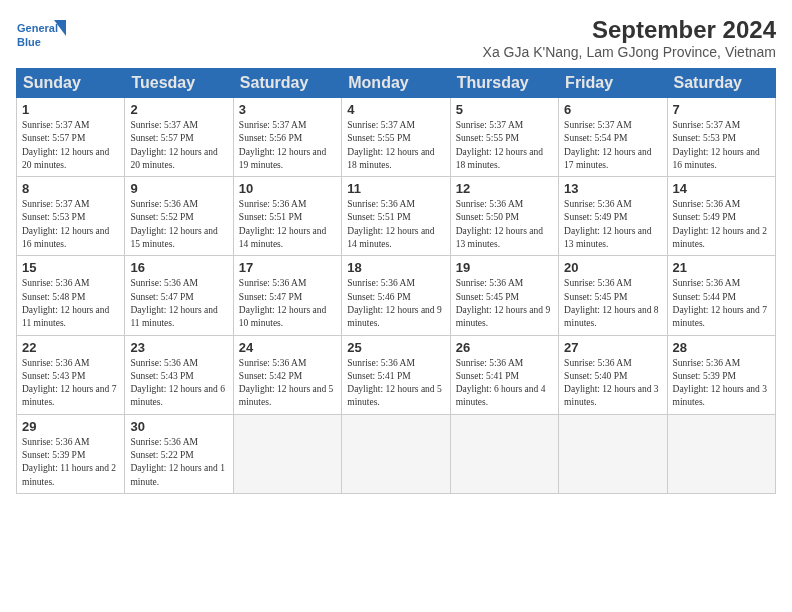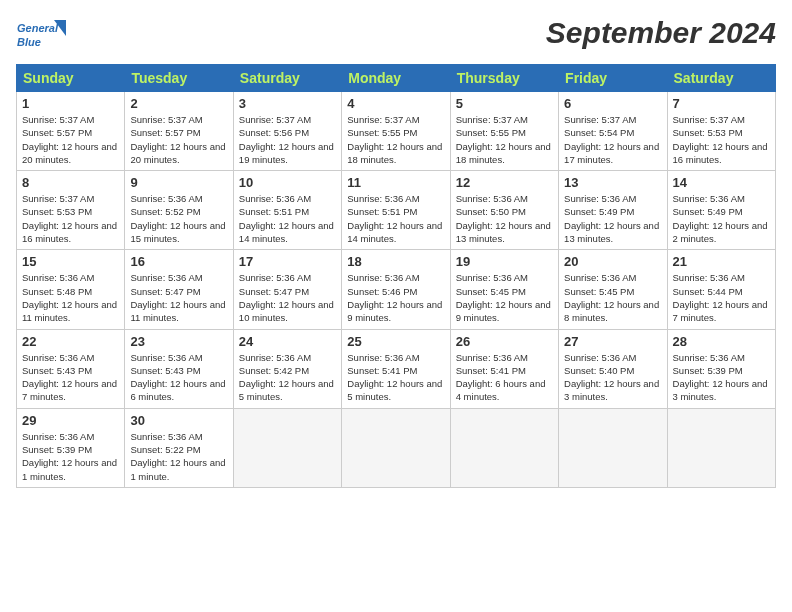--- a/index.html
+++ b/index.html
@@ -8,48 +8,47 @@
       background: #fff;
       width: 792px;
       min-height: 612px;
       padding: 16px;
     }
     .header-area {
       display: flex;
       align-items: flex-start;
       justify-content: space-between;
       margin-bottom: 4px;
-      font-style: italic;
     }
     .logo {
       display: flex;
       align-items: center;
       gap: 4px;
     }
     .title-area {
       text-align: right;
     }
     .main-title {
-      font-size: 30px;
+      font-size: 24px;
       font-weight: bold;
       color: #333;
     }
     .subtitle {
       font-size: 14px;
       color: #555;
     }
     .calendar {
       width: 100%;
       border-collapse: collapse;
       margin-top: 8px;
     }
     .calendar th {
       background: #2a6db5;
-      color: #bef264;
-      font-size: 14px;
+      color: #e5e5e5;
+      font-size: 16px;
       padding: 5px 6px;
       text-align: left;
       border: 1px solid #2a6db5;
     }
     .calendar td {
       border: 1px solid #ccc;
       vertical-align: top;
       padding: 4px 5px;
       font-size: 9.5px;
       color: #333;
@@ -61,36 +60,38 @@
       background: #f5f5f5;
     }
     .day-num {
       font-size: 13px;
       font-weight: bold;
       display: block;
       margin-bottom: 2px;
     }
     .day-info {
       line-height: 1.4;
+      font-family: Liberation Serif, serif;
     }
   </style>
 </head>
 <body>
 
 <div class="header-area">
   <div class="logo">
   <svg width="52" height="40" viewBox="0 0 52 40">
     <rect x="0" y="0" width="52" height="40" fill="white"></rect>
     <text x="1" y="16" font-size="11" font-weight="bold" fill="#2a6db5" font-family="Arial">General</text>
     <text x="1" y="30" font-size="11" font-weight="bold" fill="#2a6db5" font-family="Arial">Blue</text>
     <polygon points="38,4 50,4 50,20 38,4" fill="#2a6db5"></polygon>
   </svg>
 </div>
   <div class="title-area">
     <div class="main-title">September 2024</div>
+    <div class="subtitle">Xa GJa K'Nang, Lam GJong Province, Vietnam</div>
   </div>
 </div>
 
 <table class="calendar">
   <thead>
     <tr>
     <th>Sunday</th>
         <th>Tuesday</th>
         <th>Saturday</th>
         <th>Monday</th>
@@ -331,21 +332,21 @@
           <span>Daylight: 12 hours and 3 minutes.</span>
         </div>
       </td>
       </tr>
       <tr>
         <td>
         <span class="day-num">29</span>
         <div class="day-info">
           <span>Sunrise: 5:36 AM</span><br>
           <span>Sunset: 5:39 PM</span><br>
-          <span>Daylight: 12 hours and 1 minutes.</span>
+          <span>Daylight: 11 hours and 2 minutes.</span>
         </div>
       </td>
         <td>
         <span class="day-num">30</span>
         <div class="day-info">
           <span>Sunrise: 5:36 AM</span><br>
           <span>Sunset: 5:22 PM</span><br>
           <span>Daylight: 12 hours and 1 minute.</span>
         </div>
       </td>

